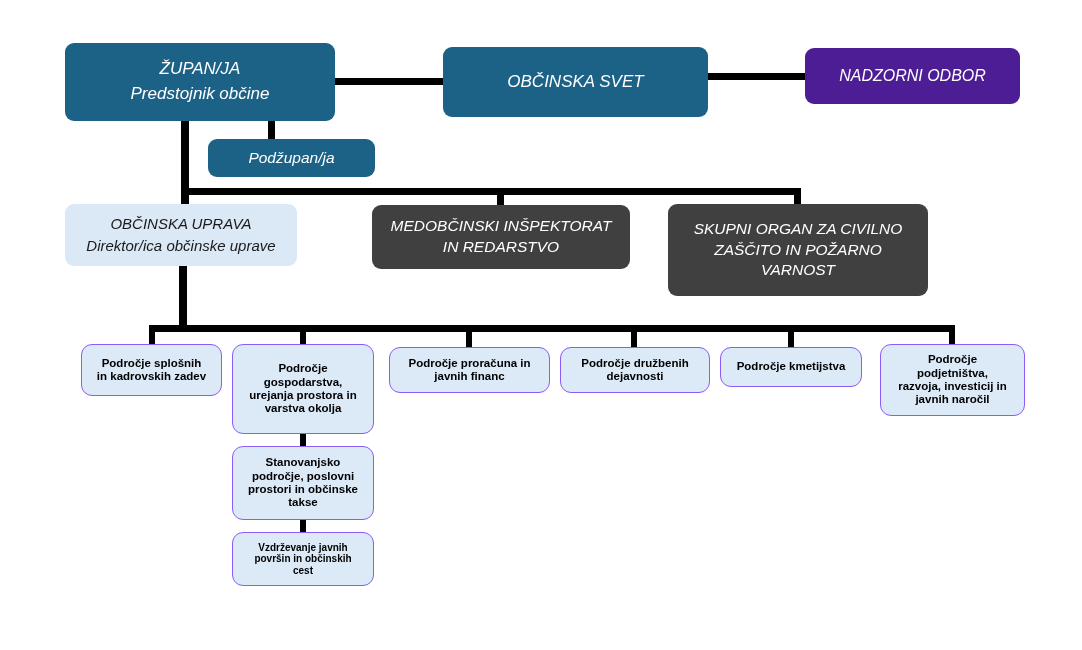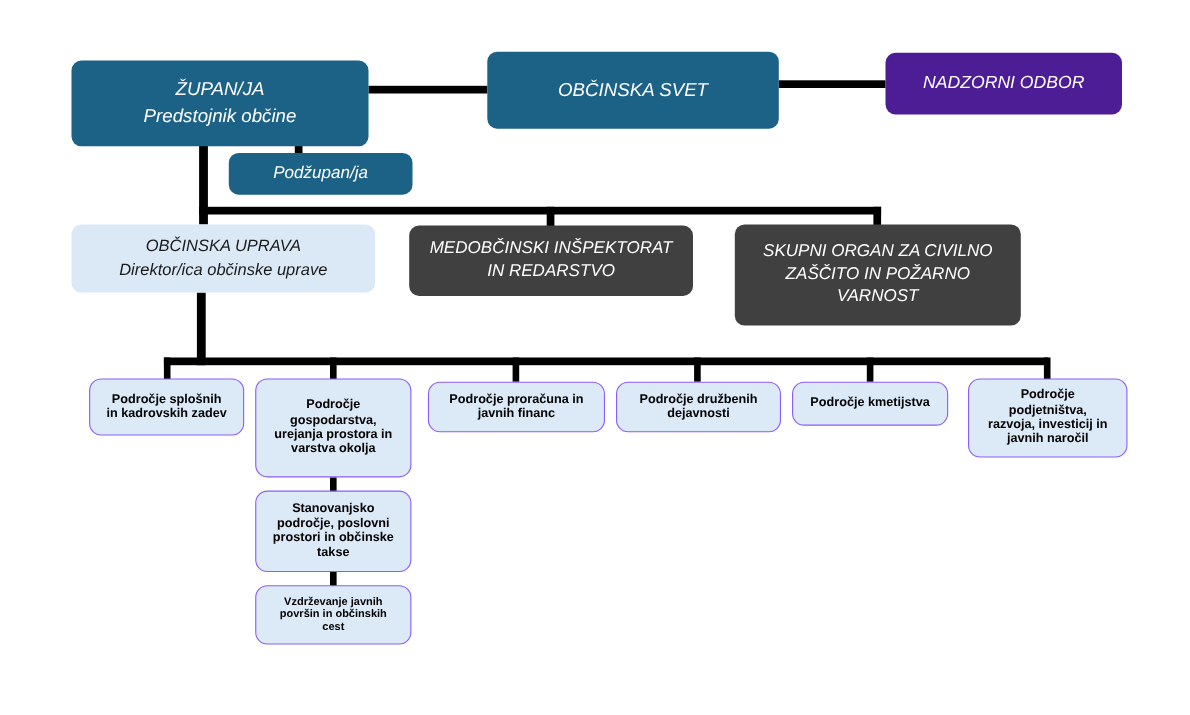--- a/index.html
+++ b/index.html
@@ -71,25 +71,25 @@
     border: 1px solid #8b5cf6;
     border-radius: 11px;
     font-weight: bold;
     font-style: normal;
     line-height: 1.16;
   }
 
   .node .line1 { display: block; }
   .node .line2 { display: block; }
 
-  #node-zupan      { left: 65px;  top: 43px;  width: 270px; height: 78px;  font-size: 17px; line-height: 1.45; margin-top: 12px; }
+  #node-zupan      { left: 65px;  top: 43px;  width: 270px; height: 78px;  font-size: 17px; line-height: 1.45; }
   #node-svet       { left: 443px; top: 47px;  width: 265px; height: 70px;  font-size: 17px; }
   #node-nadzorni   { left: 805px; top: 48px;  width: 215px; height: 56px;  font-size: 16px; }
   #node-podzupan   { left: 208px; top: 139px; width: 167px; height: 38px;  font-size: 15.5px; }
-  #node-uprava     { left: 65px;  top: 204px; width: 276px; height: 62px;  font-size: 15px;  line-height: 1.5; align-items: center; }
+  #node-uprava     { left: 65px;  top: 204px; width: 232px; height: 62px;  font-size: 15px;  line-height: 1.5; align-items: center; }
   #node-inspekt    { left: 372px; top: 205px; width: 258px; height: 64px;  font-size: 15.5px; line-height: 1.35; }
   #node-skupni     { left: 668px; top: 204px; width: 260px; height: 92px;  font-size: 15.5px; line-height: 1.35; }
 
   #node-d1 { left: 81px;  top: 344px; width: 141px; height: 52px;  font-size: 11.5px; }
   #node-d2 { left: 232px; top: 344px; width: 142px; height: 90px;  font-size: 11.5px; }
   #node-d3 { left: 389px; top: 347px; width: 161px; height: 46px;  font-size: 11.5px; }
   #node-d4 { left: 560px; top: 347px; width: 150px; height: 46px;  font-size: 11.5px; }
   #node-d5 { left: 720px; top: 347px; width: 142px; height: 40px;  font-size: 11.5px; }
   #node-d6 { left: 880px; top: 344px; width: 145px; height: 72px;  font-size: 11.5px; }
   #node-d2a { left: 232px; top: 446px; width: 142px; height: 74px; font-size: 11.5px; }

